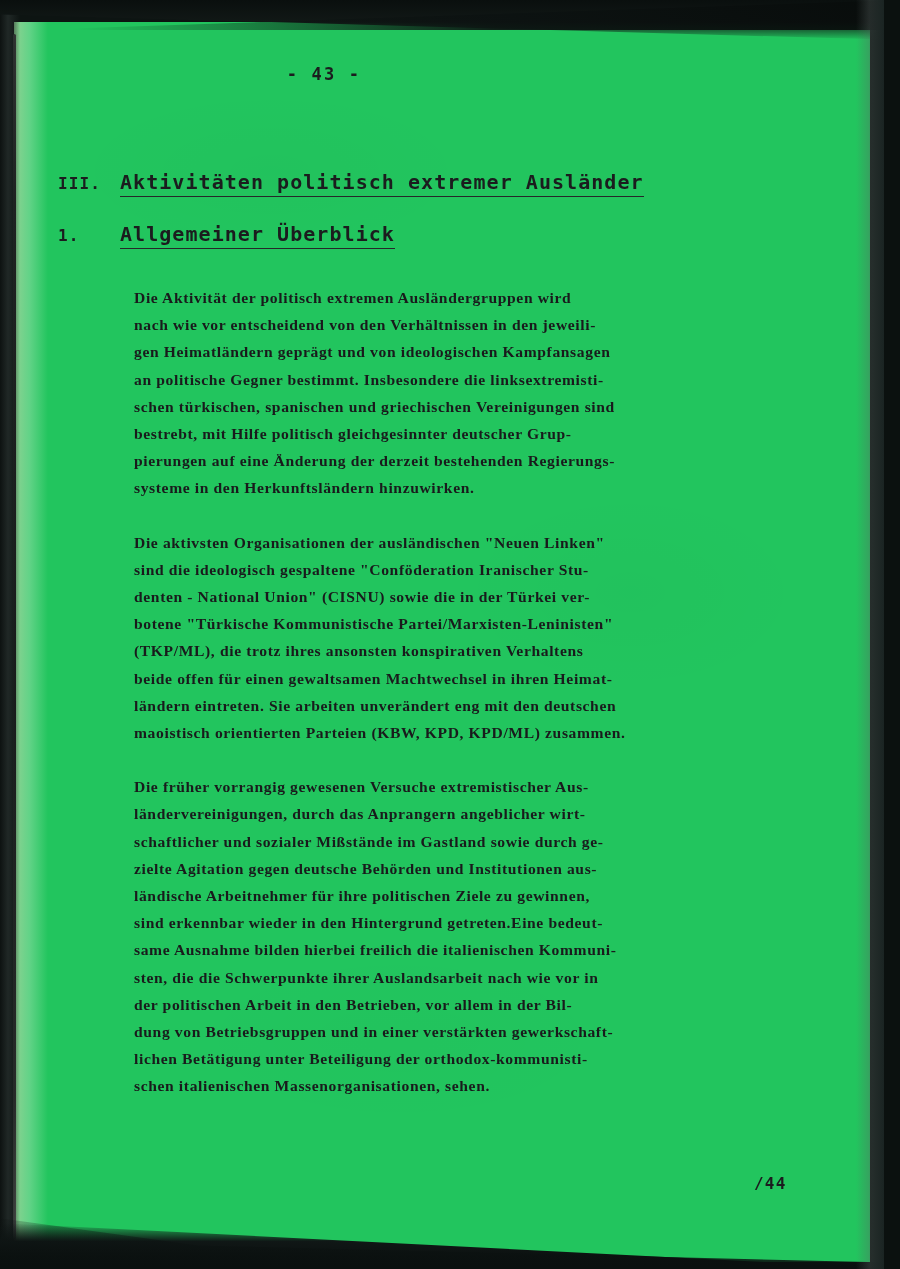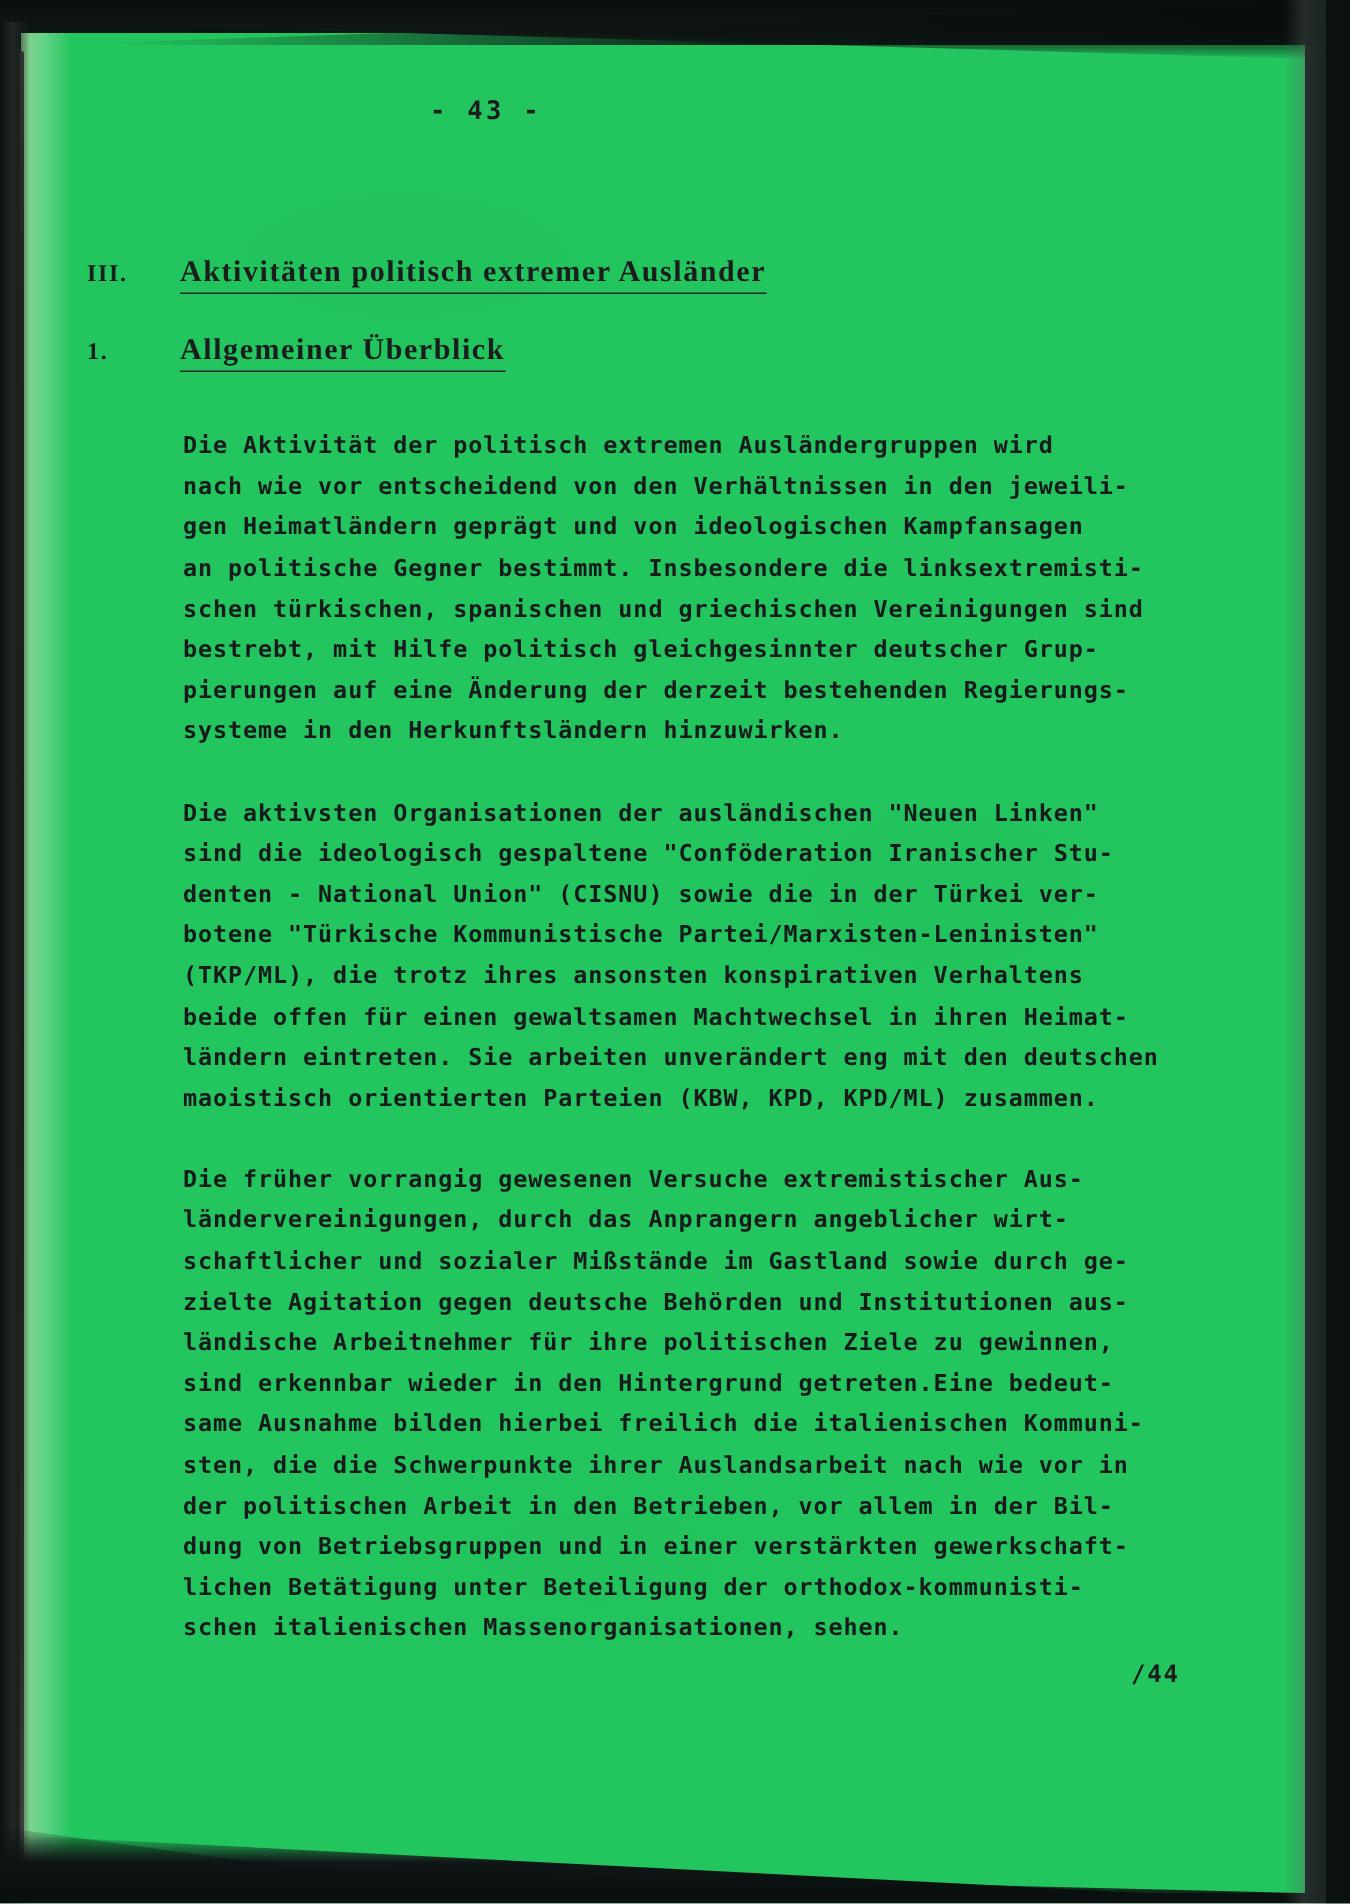--- a/index.html
+++ b/index.html
@@ -146,21 +146,20 @@
     position: absolute;
     left: 44px;
     width: 800px;
   }
   .sec-iii { top: 148px; }
   .sec-one { top: 200px; }
 
   .sec-row {
     display: flex;
     align-items: baseline;
-    font-family: Liberation Serif, serif;
   }
   .sec-num {
     width: 62px;
     flex: none;
     font-size: 16px;
     letter-spacing: 1.1px;
     font-weight: 700;
     color: #1b1c1e;
   }
   .sec-title {
@@ -179,29 +178,30 @@
     top: 262px;
     width: 740px;
   }
 
   .para {
     font-size: 15.6px;
     line-height: 27.2px;
     letter-spacing: 0.62px;
     color: #191a1c;
     white-space: pre;
-    margin: 0 0 27px 0;
+    margin: 0 0 27px 12px;
     font-weight: 600;
+    font-family: Liberation Serif, serif;
   }
   .para:last-child { margin-bottom: 0; }
 
   .catchword {
     position: absolute;
     left: 740px;
-    top: 1084px;
+    top: 1152px;
     font-size: 16px;
     letter-spacing: 1.2px;
     font-weight: 700;
     color: #1b1c1e;
   }
 
   
   .mottle {
     position: absolute;
     inset: 0;

